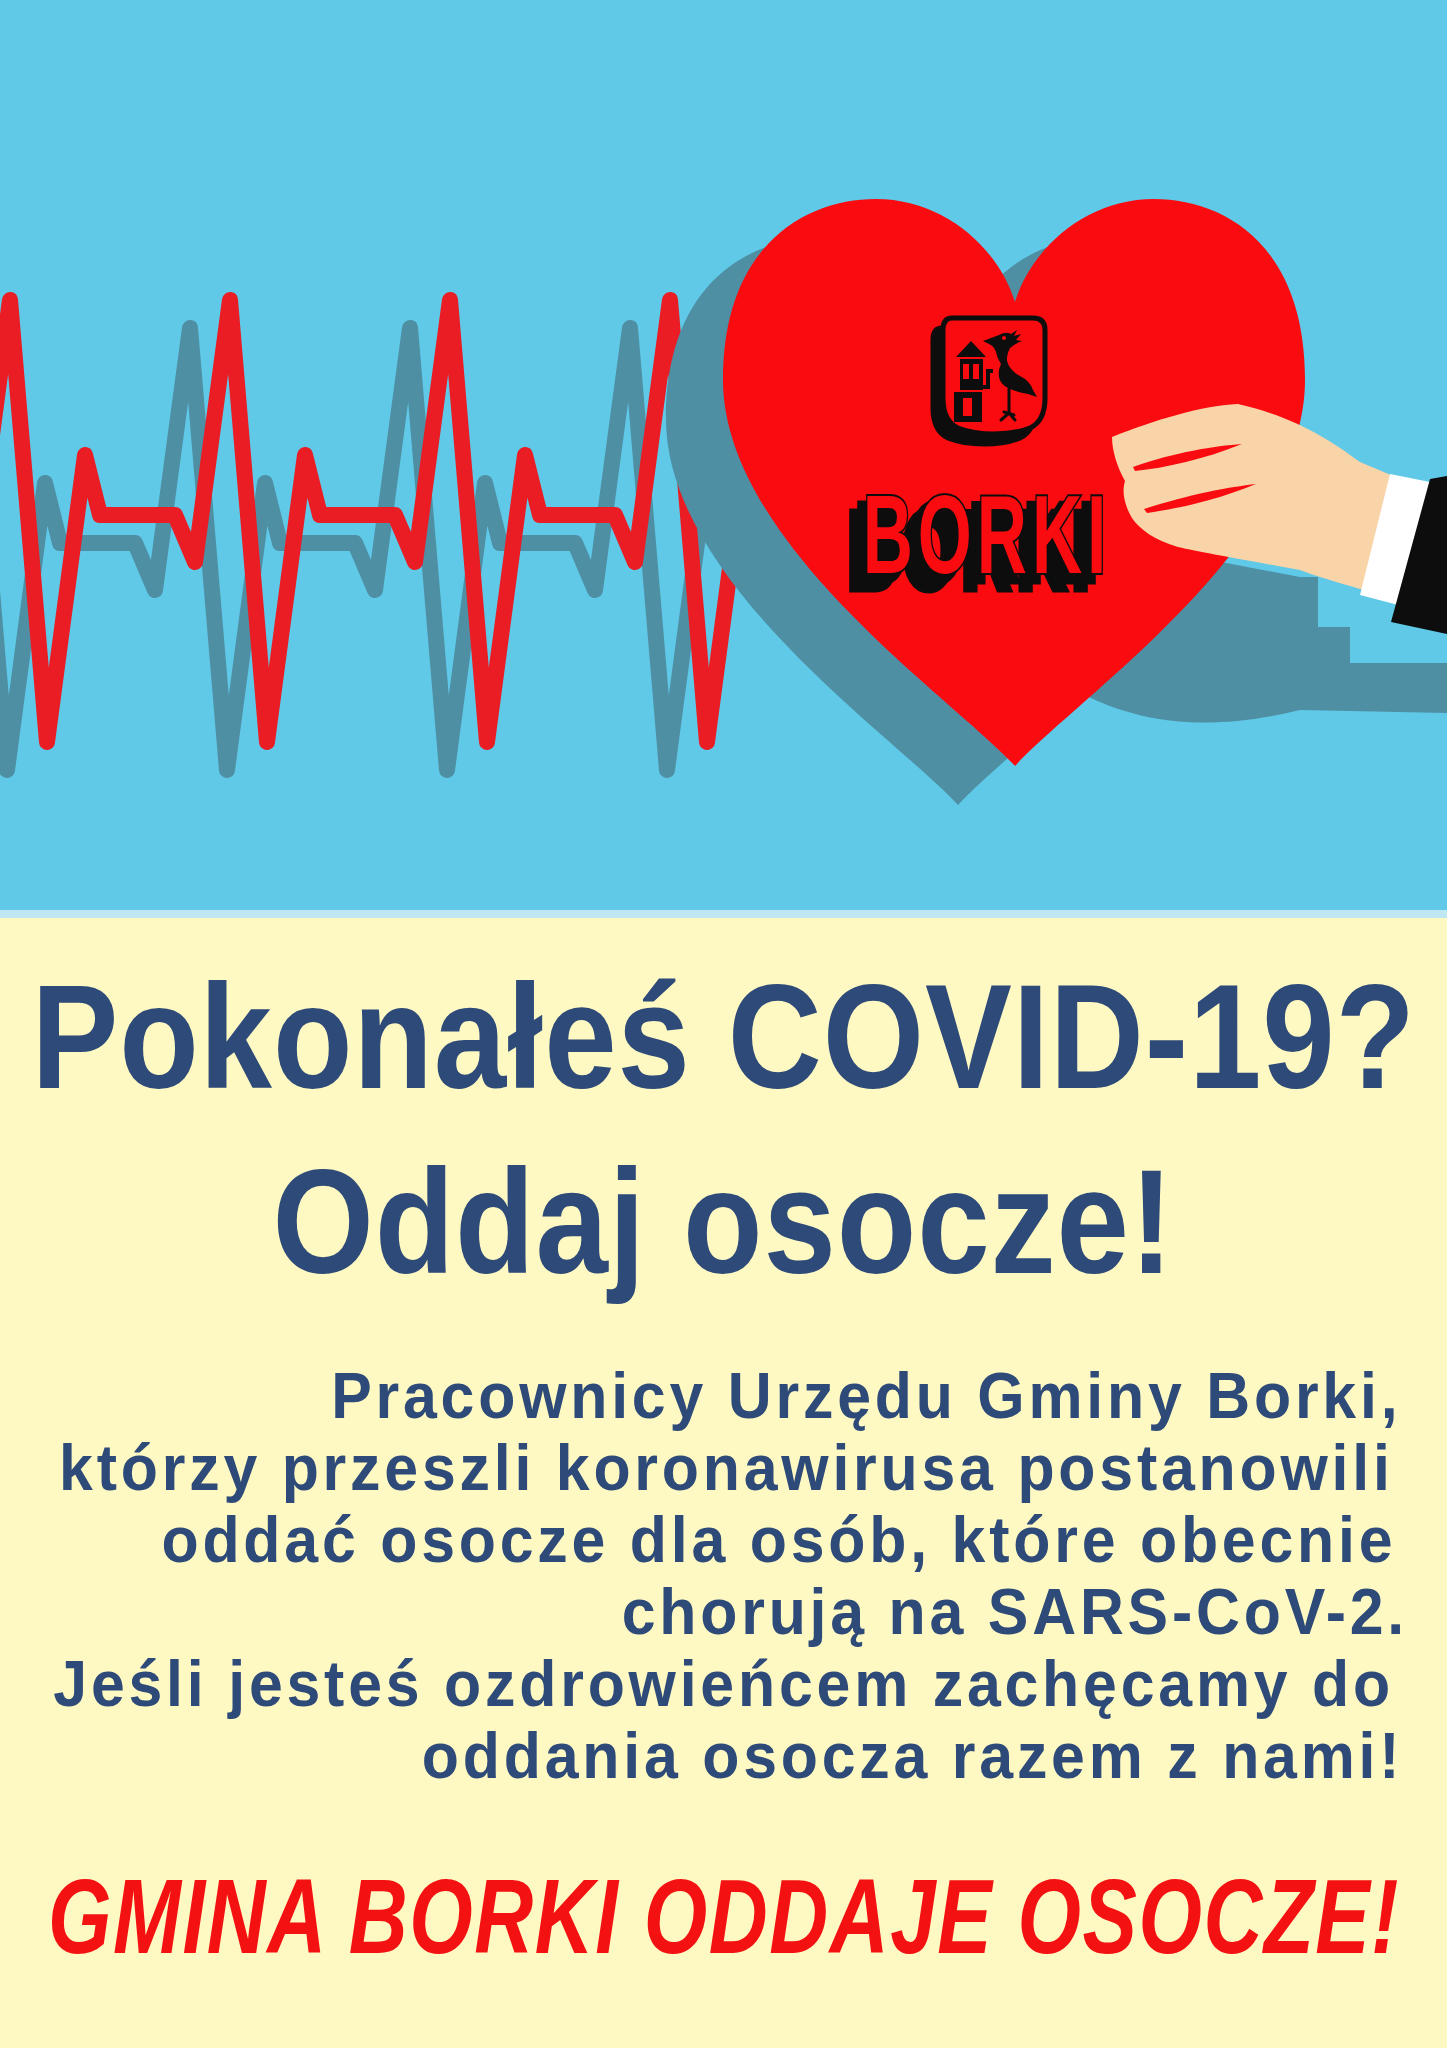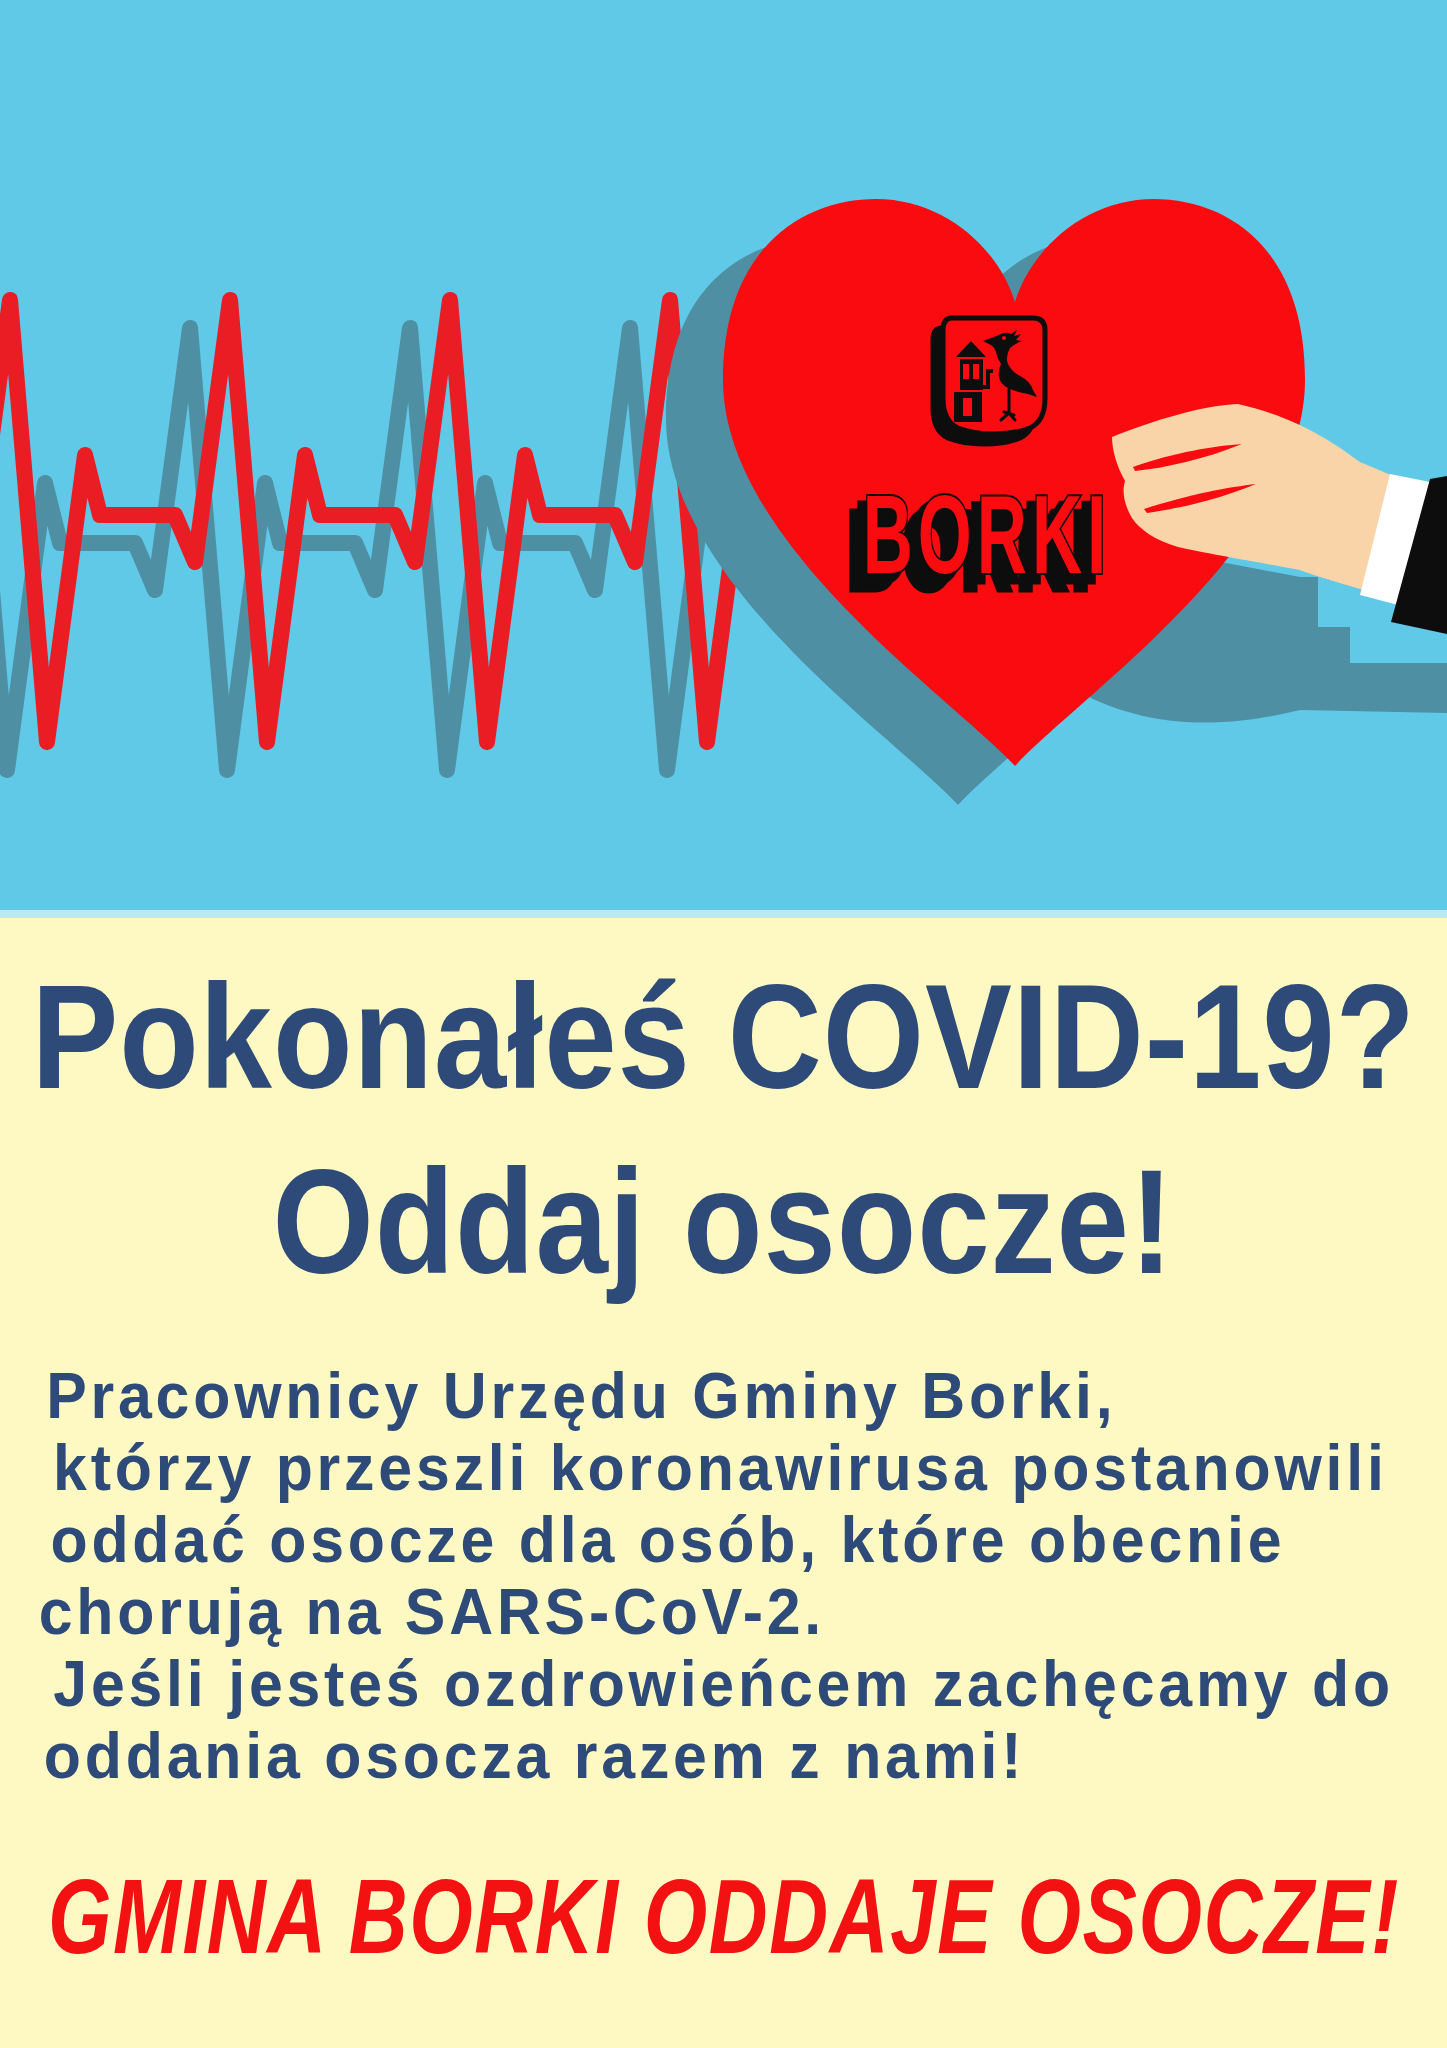--- a/index.html
+++ b/index.html
@@ -34,21 +34,21 @@
     font-weight:700;
     font-size:148px;
     line-height:185px;
     color:#2d4a78;
     letter-spacing:1px;
     transform:scaleX(0.88);
     transform-origin:50% 50%;
   }
   .body-text{
     margin-top:46px;
-    display:flex;flex-direction:column;align-items:flex-start;
+    display:flex;flex-direction:column;align-items:flex-end;
   }
   .body-line{
     white-space:nowrap;
     font-weight:700;
     font-size:64px;
     line-height:72px;
     color:#2d4a78;
     letter-spacing:4px;
     transform:scaleX(0.95);
     transform-origin:50% 50%;

